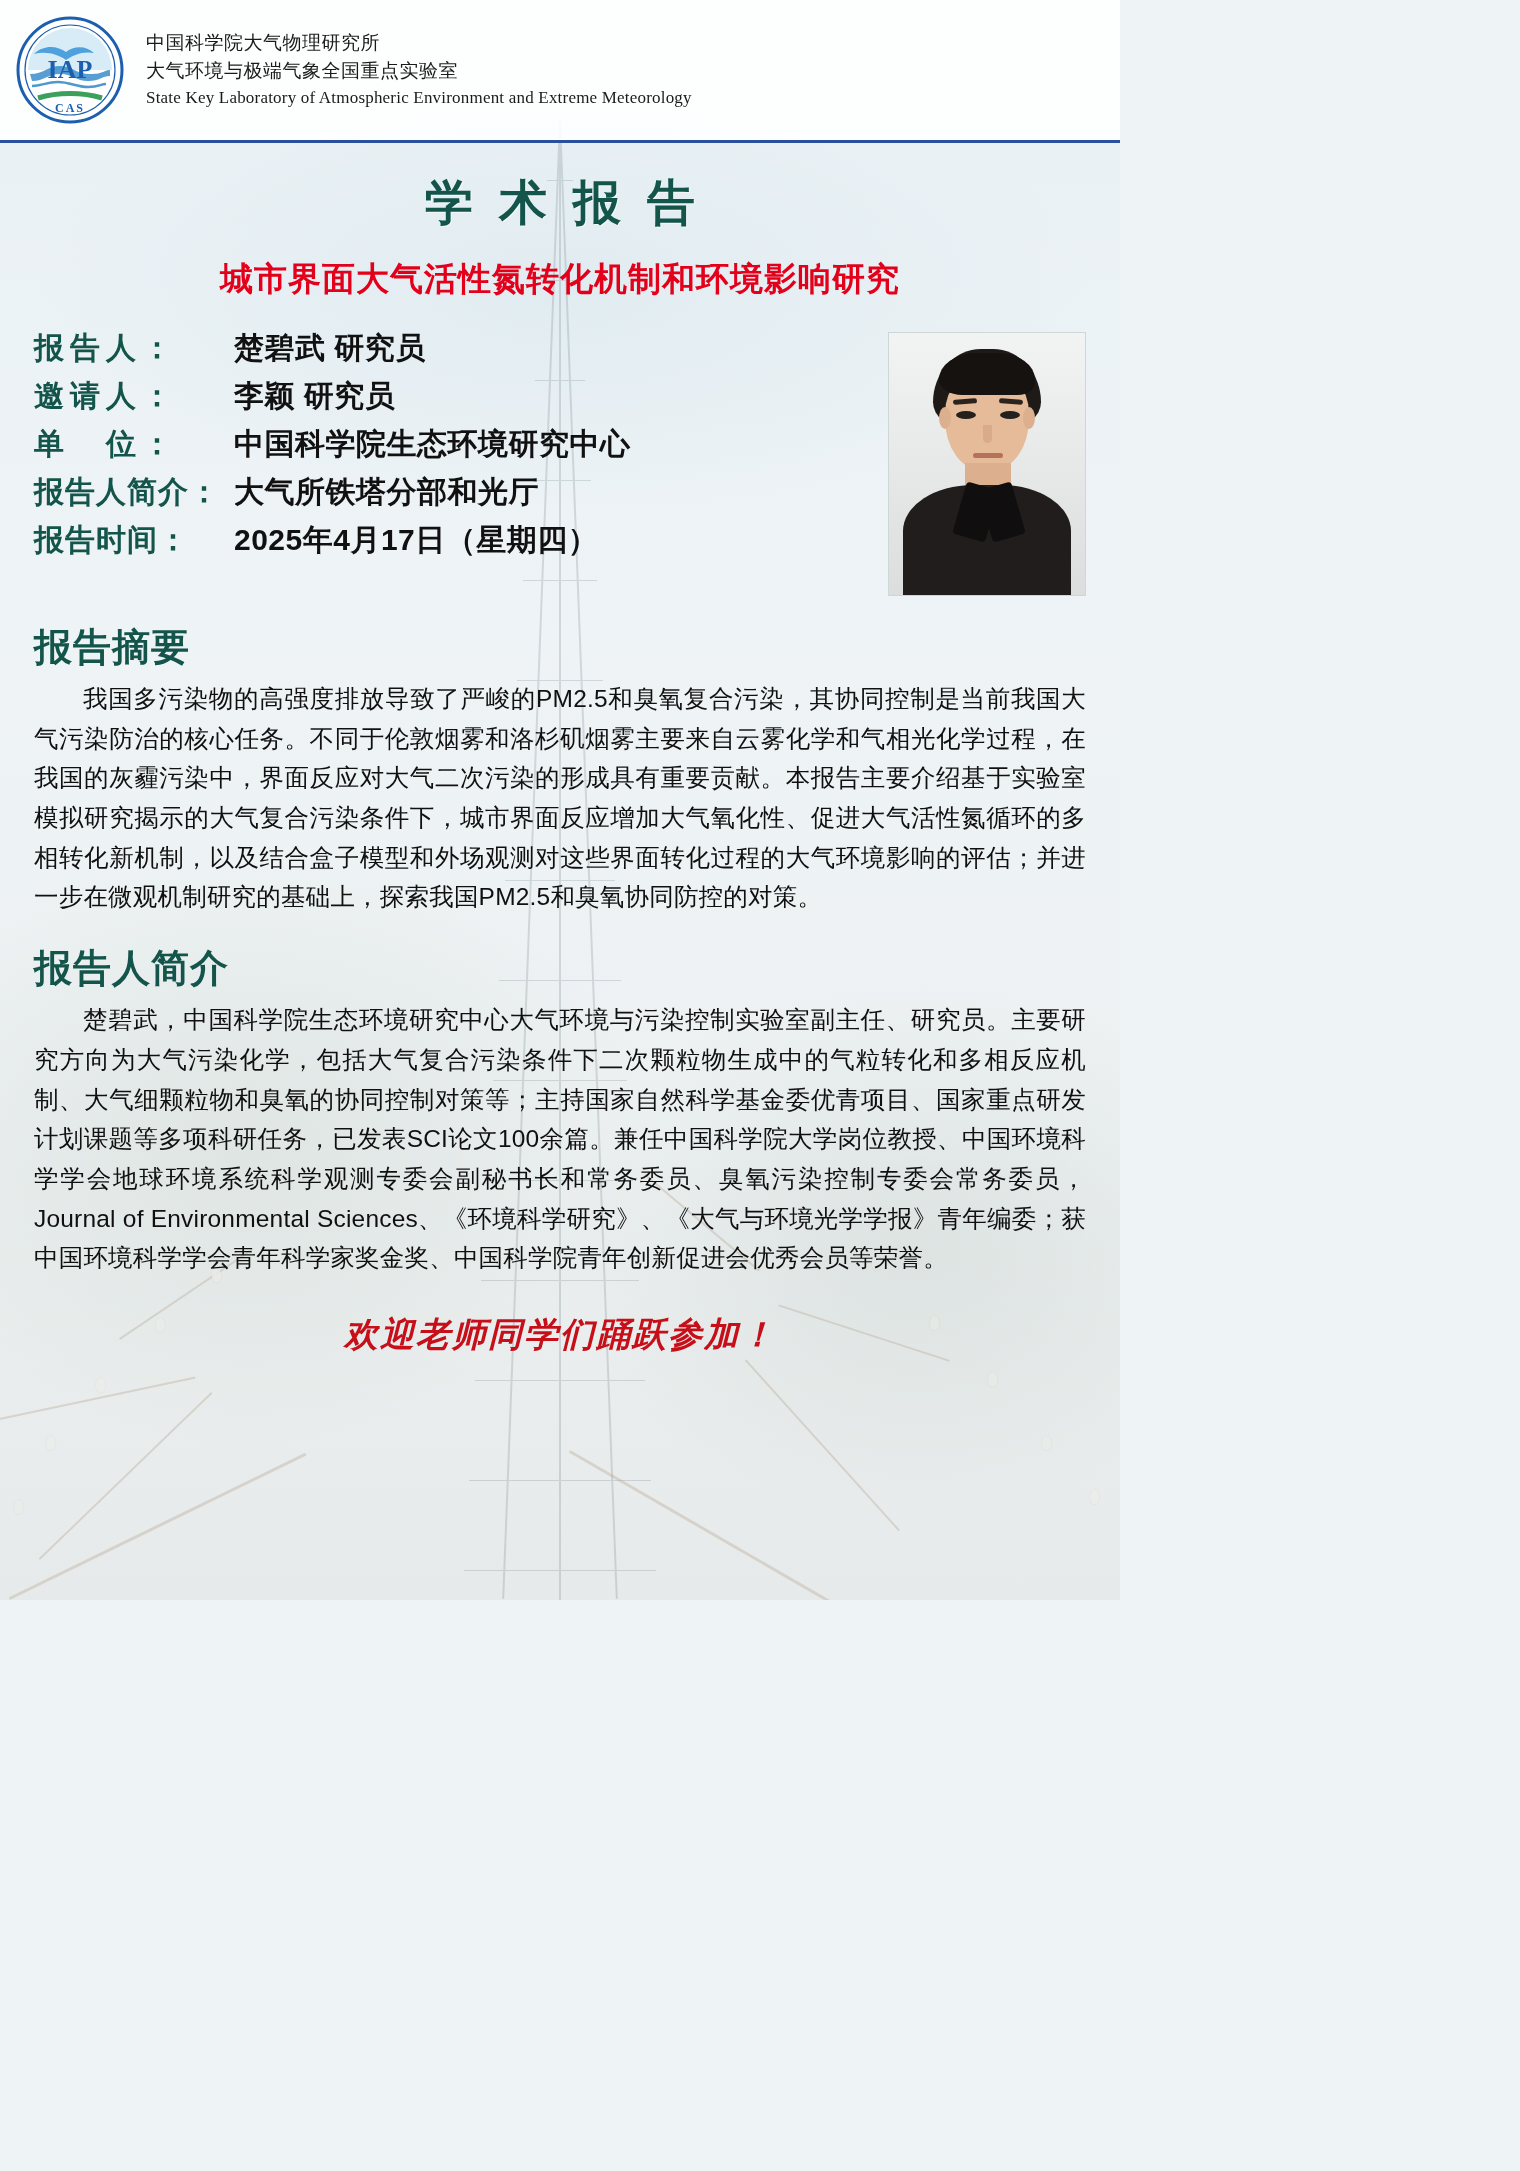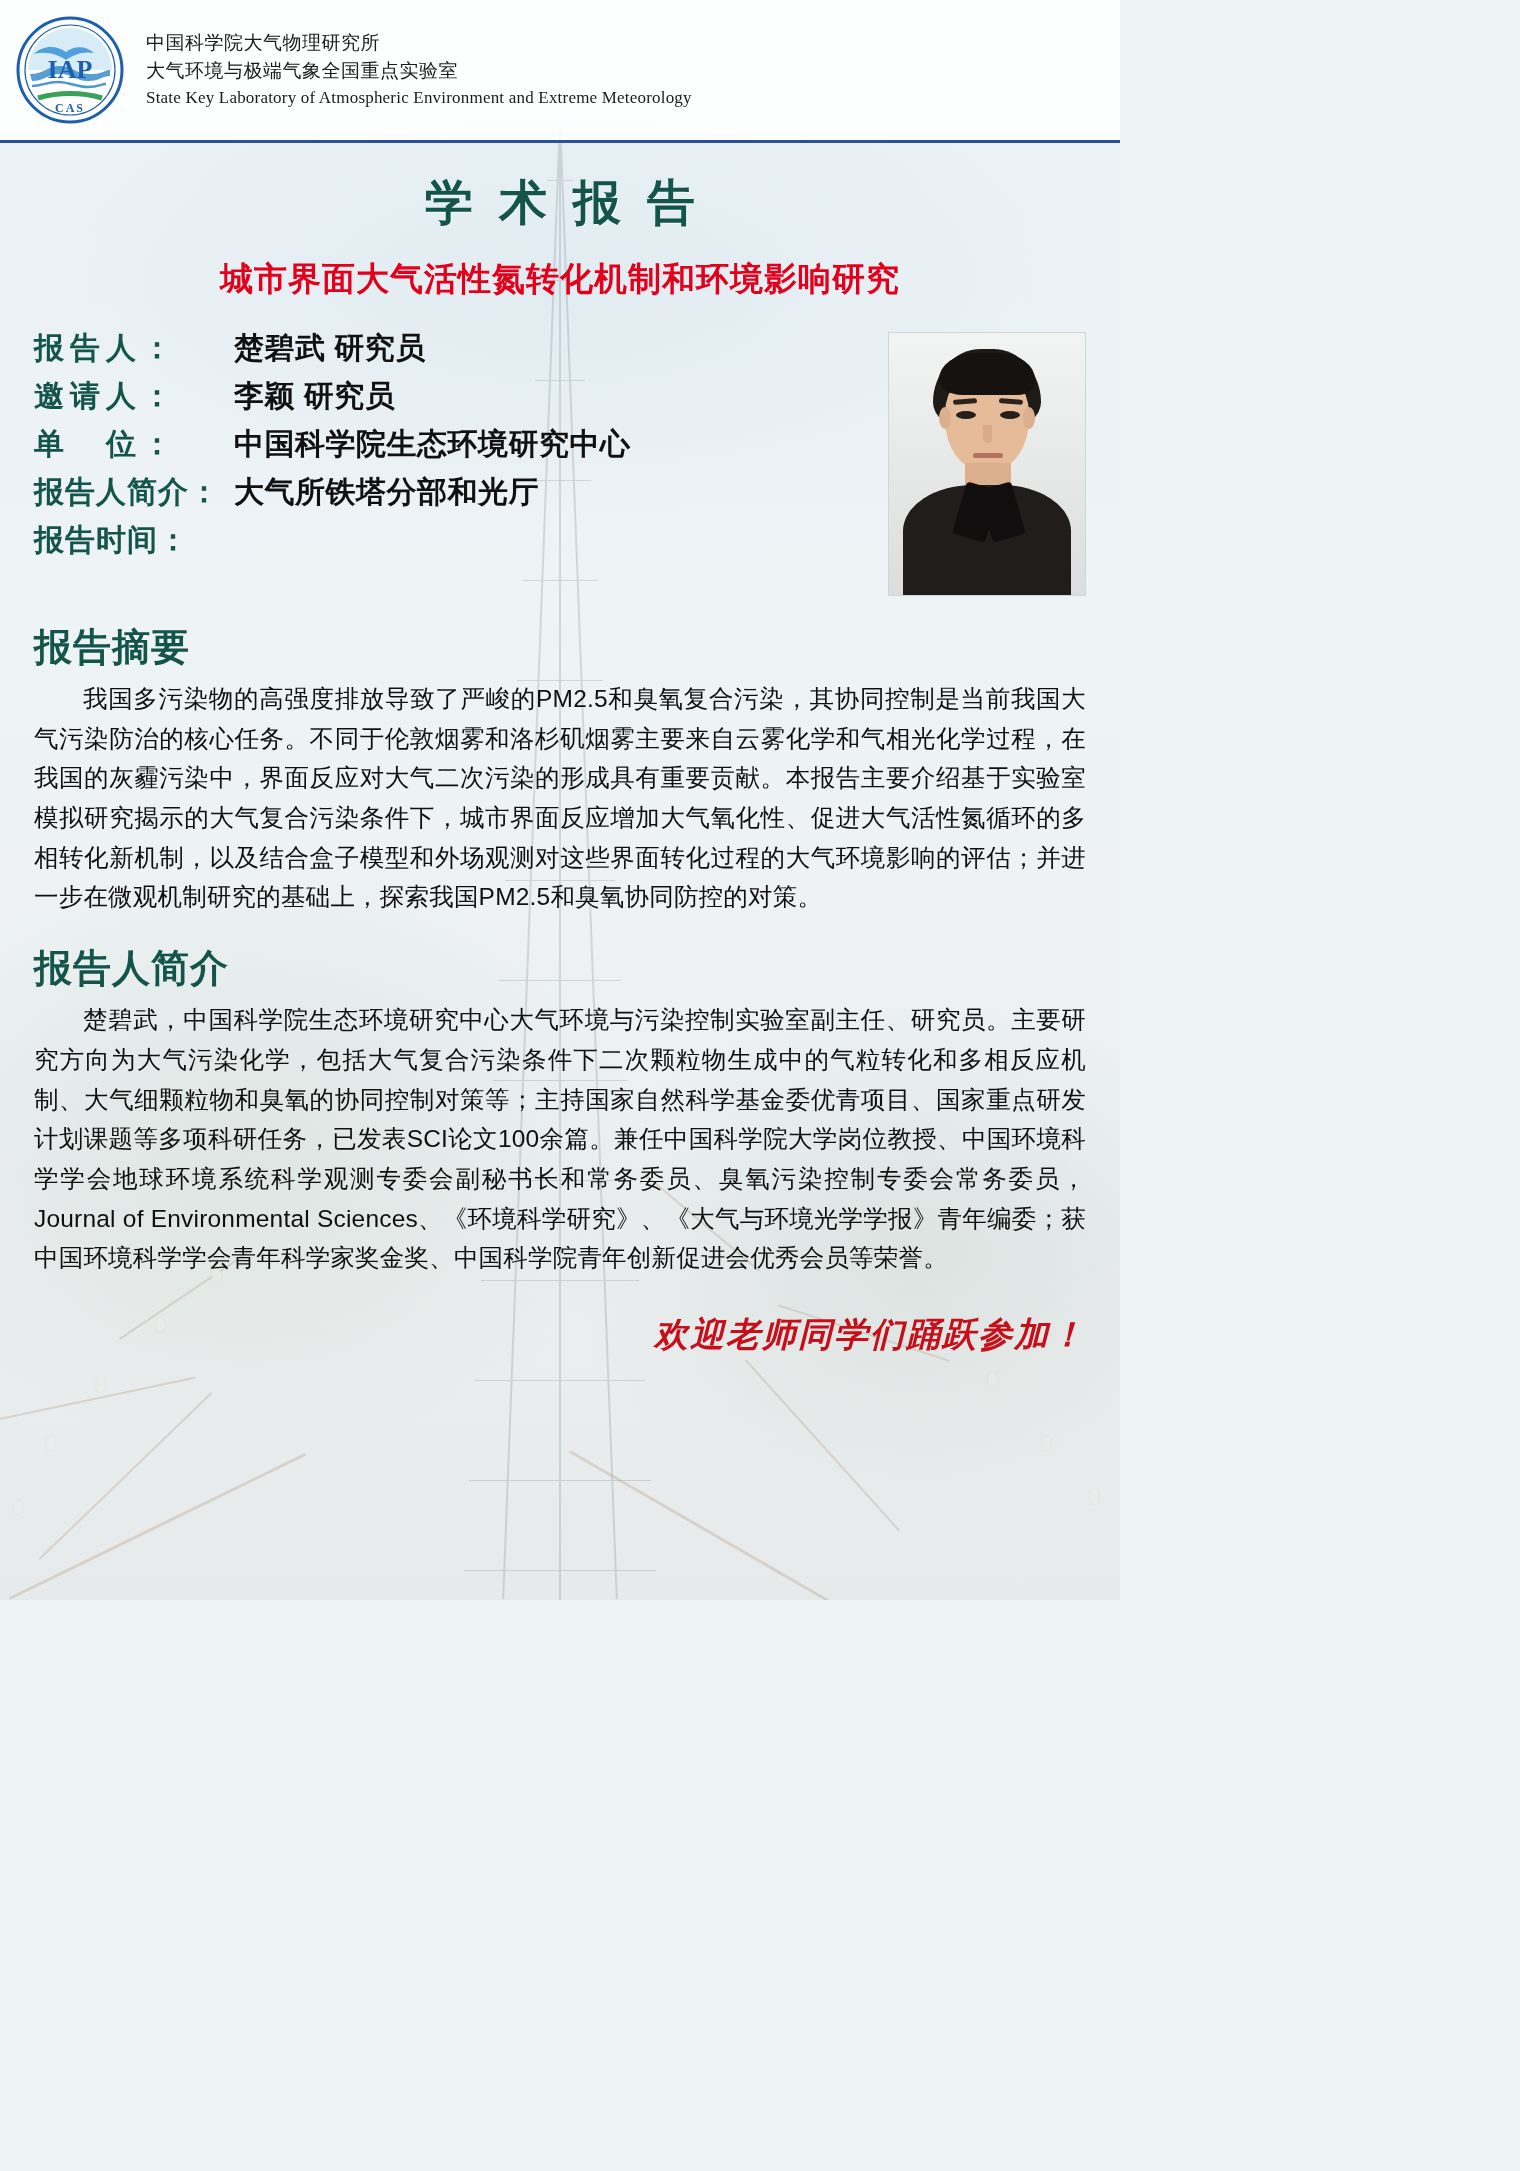--- a/index.html
+++ b/index.html
@@ -224,21 +224,21 @@
   .para {
     font-size: 24.5px;
     line-height: 1.62;
     color: #101010;
     text-align: justify;
     text-justify: inter-ideograph;
     text-indent: 2em;
     letter-spacing: 0.2px;
   }
   .welcome {
-    text-align: right;
+    text-align: center;
     color: #c60f19;
     font-size: 34px;
     font-weight: bold;
     margin-top: 34px;
     letter-spacing: 2px;
     font-style: italic;
   }
 </style>
 </head>
 <body>
@@ -334,20 +334,21 @@
           <div class="info-value">中国科学院生态环境研究中心</div>
         </div>
 
         <div class="info-row">
           <div class="info-label nospace">报告人简介：</div>
           <div class="info-value">大气所铁塔分部和光厅</div>
         </div>
 
         <div class="info-row">
           <div class="info-label nospace">报告时间：</div>
+          <div class="info-value">2025年4月17日（星期四）</div>
         </div>
 
 
       </div>
 
       <div class="portrait">
         <div class="pbg"></div>
         <div class="hair"></div>
         <div class="face"></div>
         <div class="ear-l"></div>

